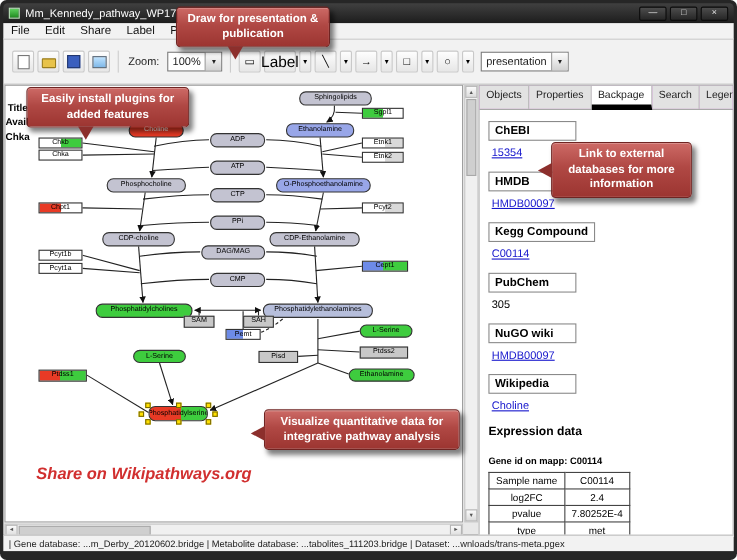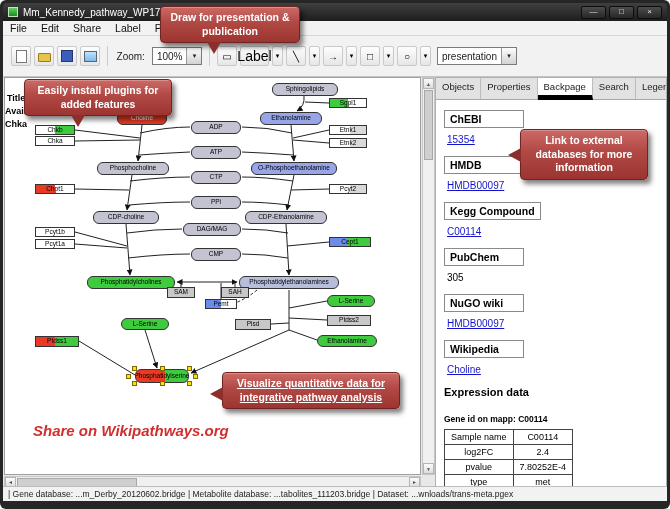--- a/index.html
+++ b/index.html
@@ -299,16 +299,16 @@
     </div>
 
   </div>
 
   <div class="statusbar">
     <span>| Gene database: ...m_Derby_20120602.bridge   | Metabolite database: ...tabolites_111203.bridge   | Dataset: ...wnloads/trans-meta.pgex</span>
   </div>
 
   <div class="callout point-down" style="left:160px;top:6px;width:140px;">Draw for presentation &amp; publication</div>
   <div class="callout point-down" style="left:24px;top:79px;width:148px;">Easily install plugins for added features</div>
-  <div class="callout point-left mid" style="left:520px;top:129px;width:128px;">Link to external databases for more information</div>
-  <div class="callout point-left" style="left:222px;top:372px;width:178px;text-decoration:underline;">Visualize quantitative data for integrative pathway analysis</div>
+  <div class="callout point-left mid" style="left:501px;top:129px;width:128px;">Link to external databases for more information</div>
+  <div class="callout point-left" style="left:240px;top:372px;width:178px;">Visualize quantitative data for integrative pathway analysis</div>
 
 </div>
 
 </body></html>

